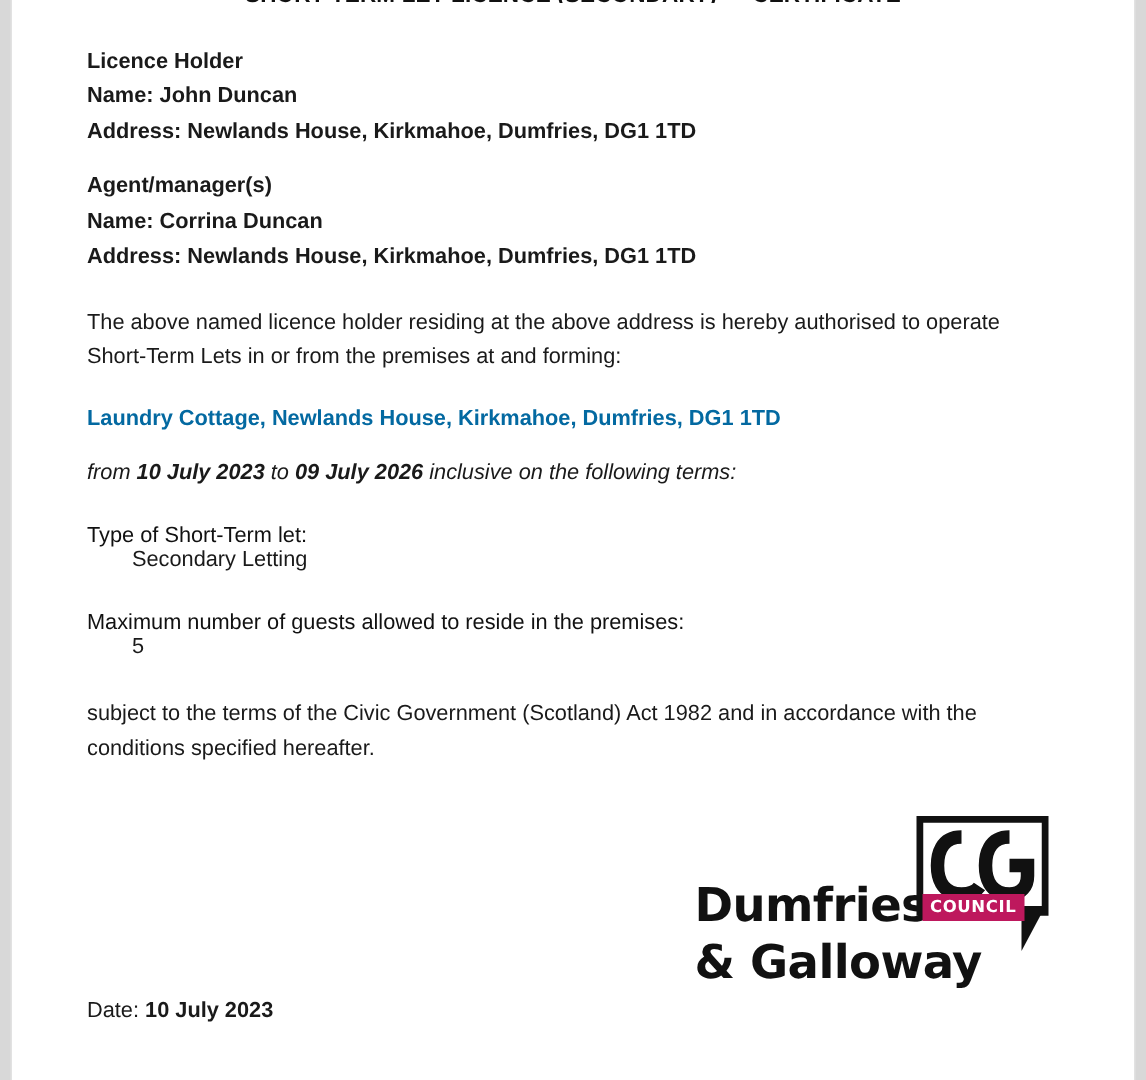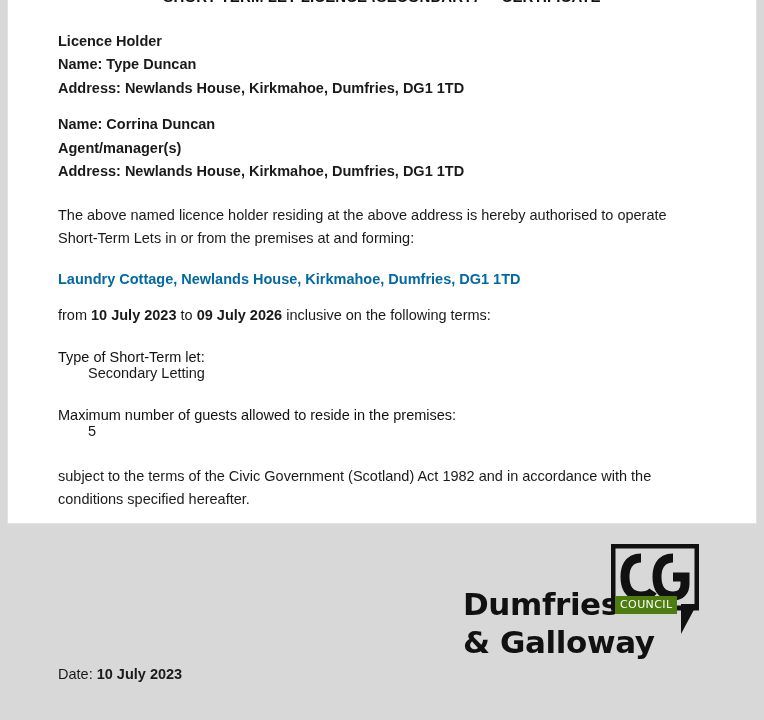--- a/index.html
+++ b/index.html
@@ -11,21 +11,21 @@
     height: 720px;
     background: #d8d8d8;
     font-family: "Liberation Sans", sans-serif;
     overflow: hidden;
   }
   .page {
     position: absolute;
     left: 8px;
     top: 0;
     width: 748px;
-    height: 523px;
+    height: 720px;
     background: #ffffff;
     box-shadow: 0 0 0 1px #e2e2e2;
   }
   .clipped-title {
     position: absolute;
     left: 0;
     top: -12px;
     width: 100%;
     text-align: center;
     font-weight: bold;
@@ -64,20 +64,21 @@
     max-width: 648px;
   }
   .premises {
     font-size: 14.5px;
     font-weight: bold;
     color: #0369a1;
   }
   .term-line {
     font-size: 14.5px;
     color: #1a1a1a;
+    font-style: italic;
   }
   .label-bold {
     font-size: 14.5px;
     font-weight: normal;
     color: #111;
   }
   .value-plain {
     font-size: 14.5px;
     color: #1a1a1a;
     margin-left: 30px;
@@ -145,58 +146,58 @@
     position: absolute;
     left: 148px;
     top: 0;
     width: 88px;
     height: 92px;
   }
   .council-badge {
     position: absolute;
     left: 152px;
     top: 52px;
-    background: #4d7c0f;
+    background: #be185d;
     color: #fff;
     font-family: "DejaVu Sans", sans-serif;
-    font-weight: normal;
+    font-weight: bold;
     font-size: 11px;
     letter-spacing: .4px;
     padding: 2px 5px 3px 5px;
   }
 </style>
 </head>
 <body>
 
 <div class="page">
 
   <div class="clipped-title">SHORT-TERM LET LICENCE (SECONDARY) — CERTIFICATE</div>
 
   <div class="content">
 
     <div class="block">
       <div class="line b">Licence Holder</div>
       <div class="line">
         <span class="b">Name:</span>
-        <span class="b">Type Duncan</span>
+        <span class="b">John Duncan</span>
       </div>
       <div class="line">
         <span class="b">Address:</span>
         <span class="b">Newlands House, Kirkmahoe, Dumfries, DG1 1TD</span>
       </div>
     </div>
 
     <div class="spacer-sm"></div>
 
     <div class="block">
+      <div class="line b">Agent/manager(s)</div>
       <div class="line">
         <span class="b">Name:</span>
         <span class="b">Corrina Duncan</span>
       </div>
-      <div class="line b">Agent/manager(s)</div>
       <div class="line">
         <span class="b">Address:</span>
         <span class="b">Newlands House, Kirkmahoe, Dumfries, DG1 1TD</span>
       </div>
     </div>
 
     <div class="spacer-md"></div>
 
     <div class="para">The above named licence holder residing at the above address is hereby authorised to operate Short-Term Lets in or from the premises at and forming:</div>
 

